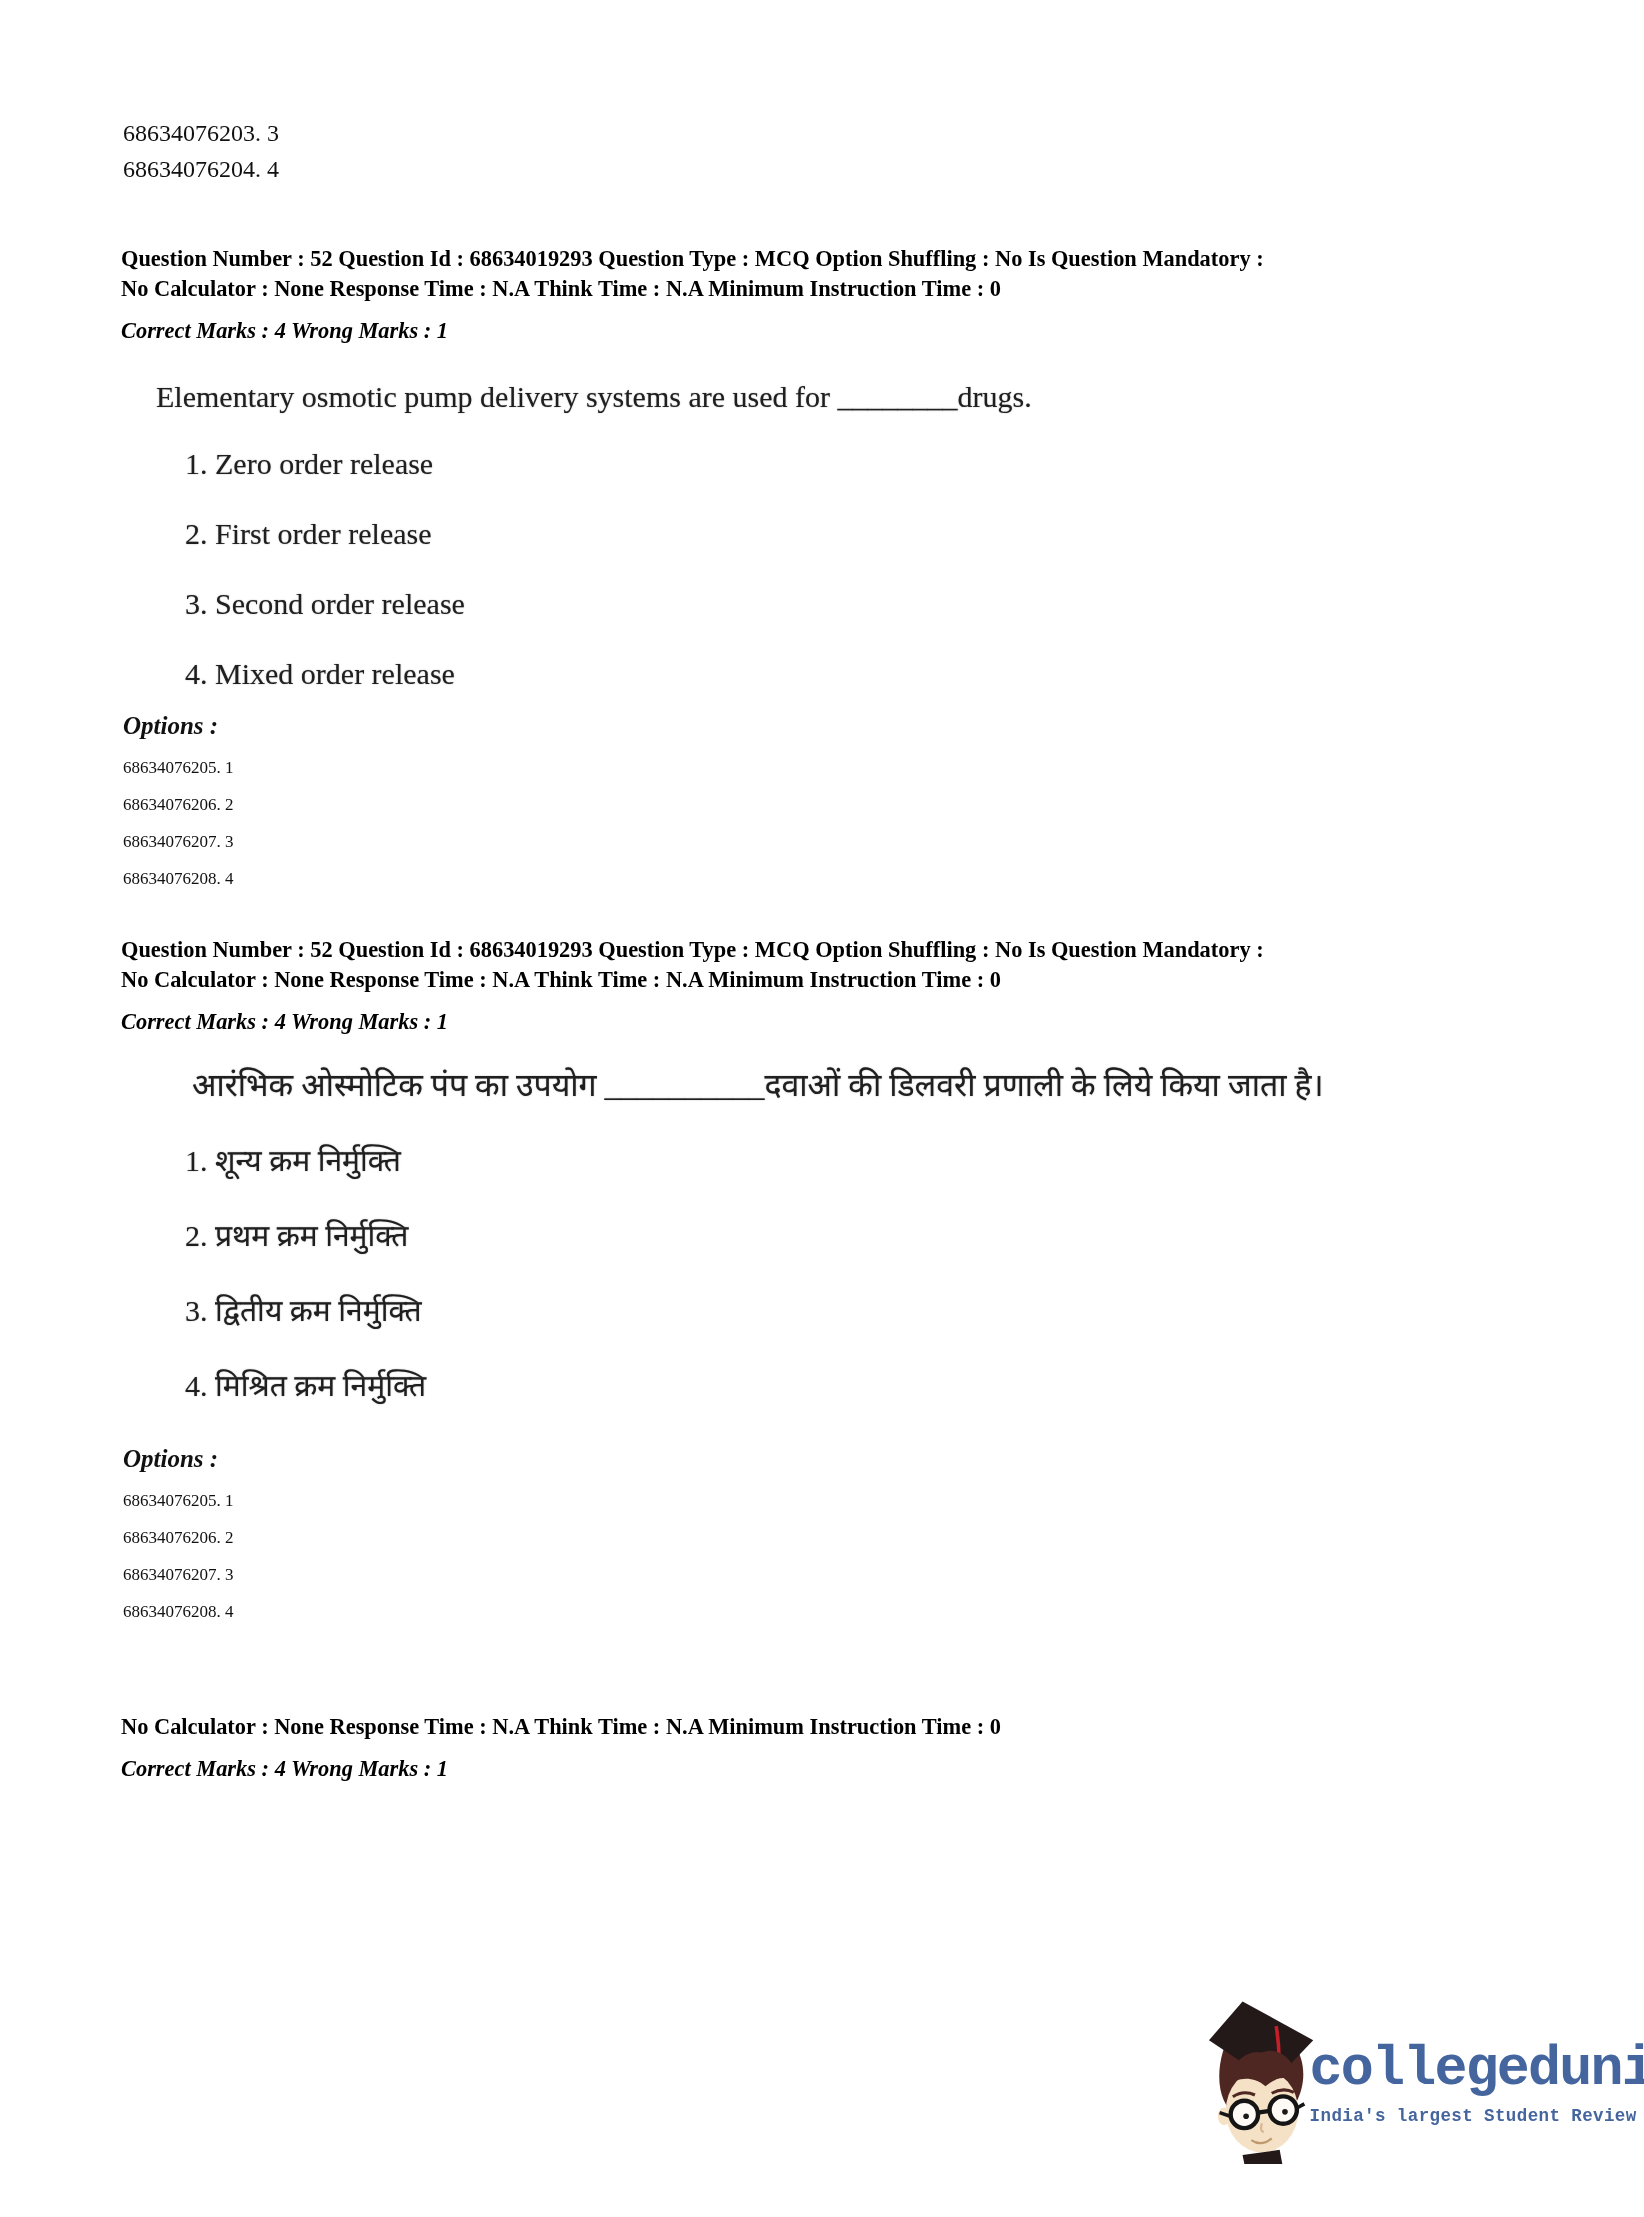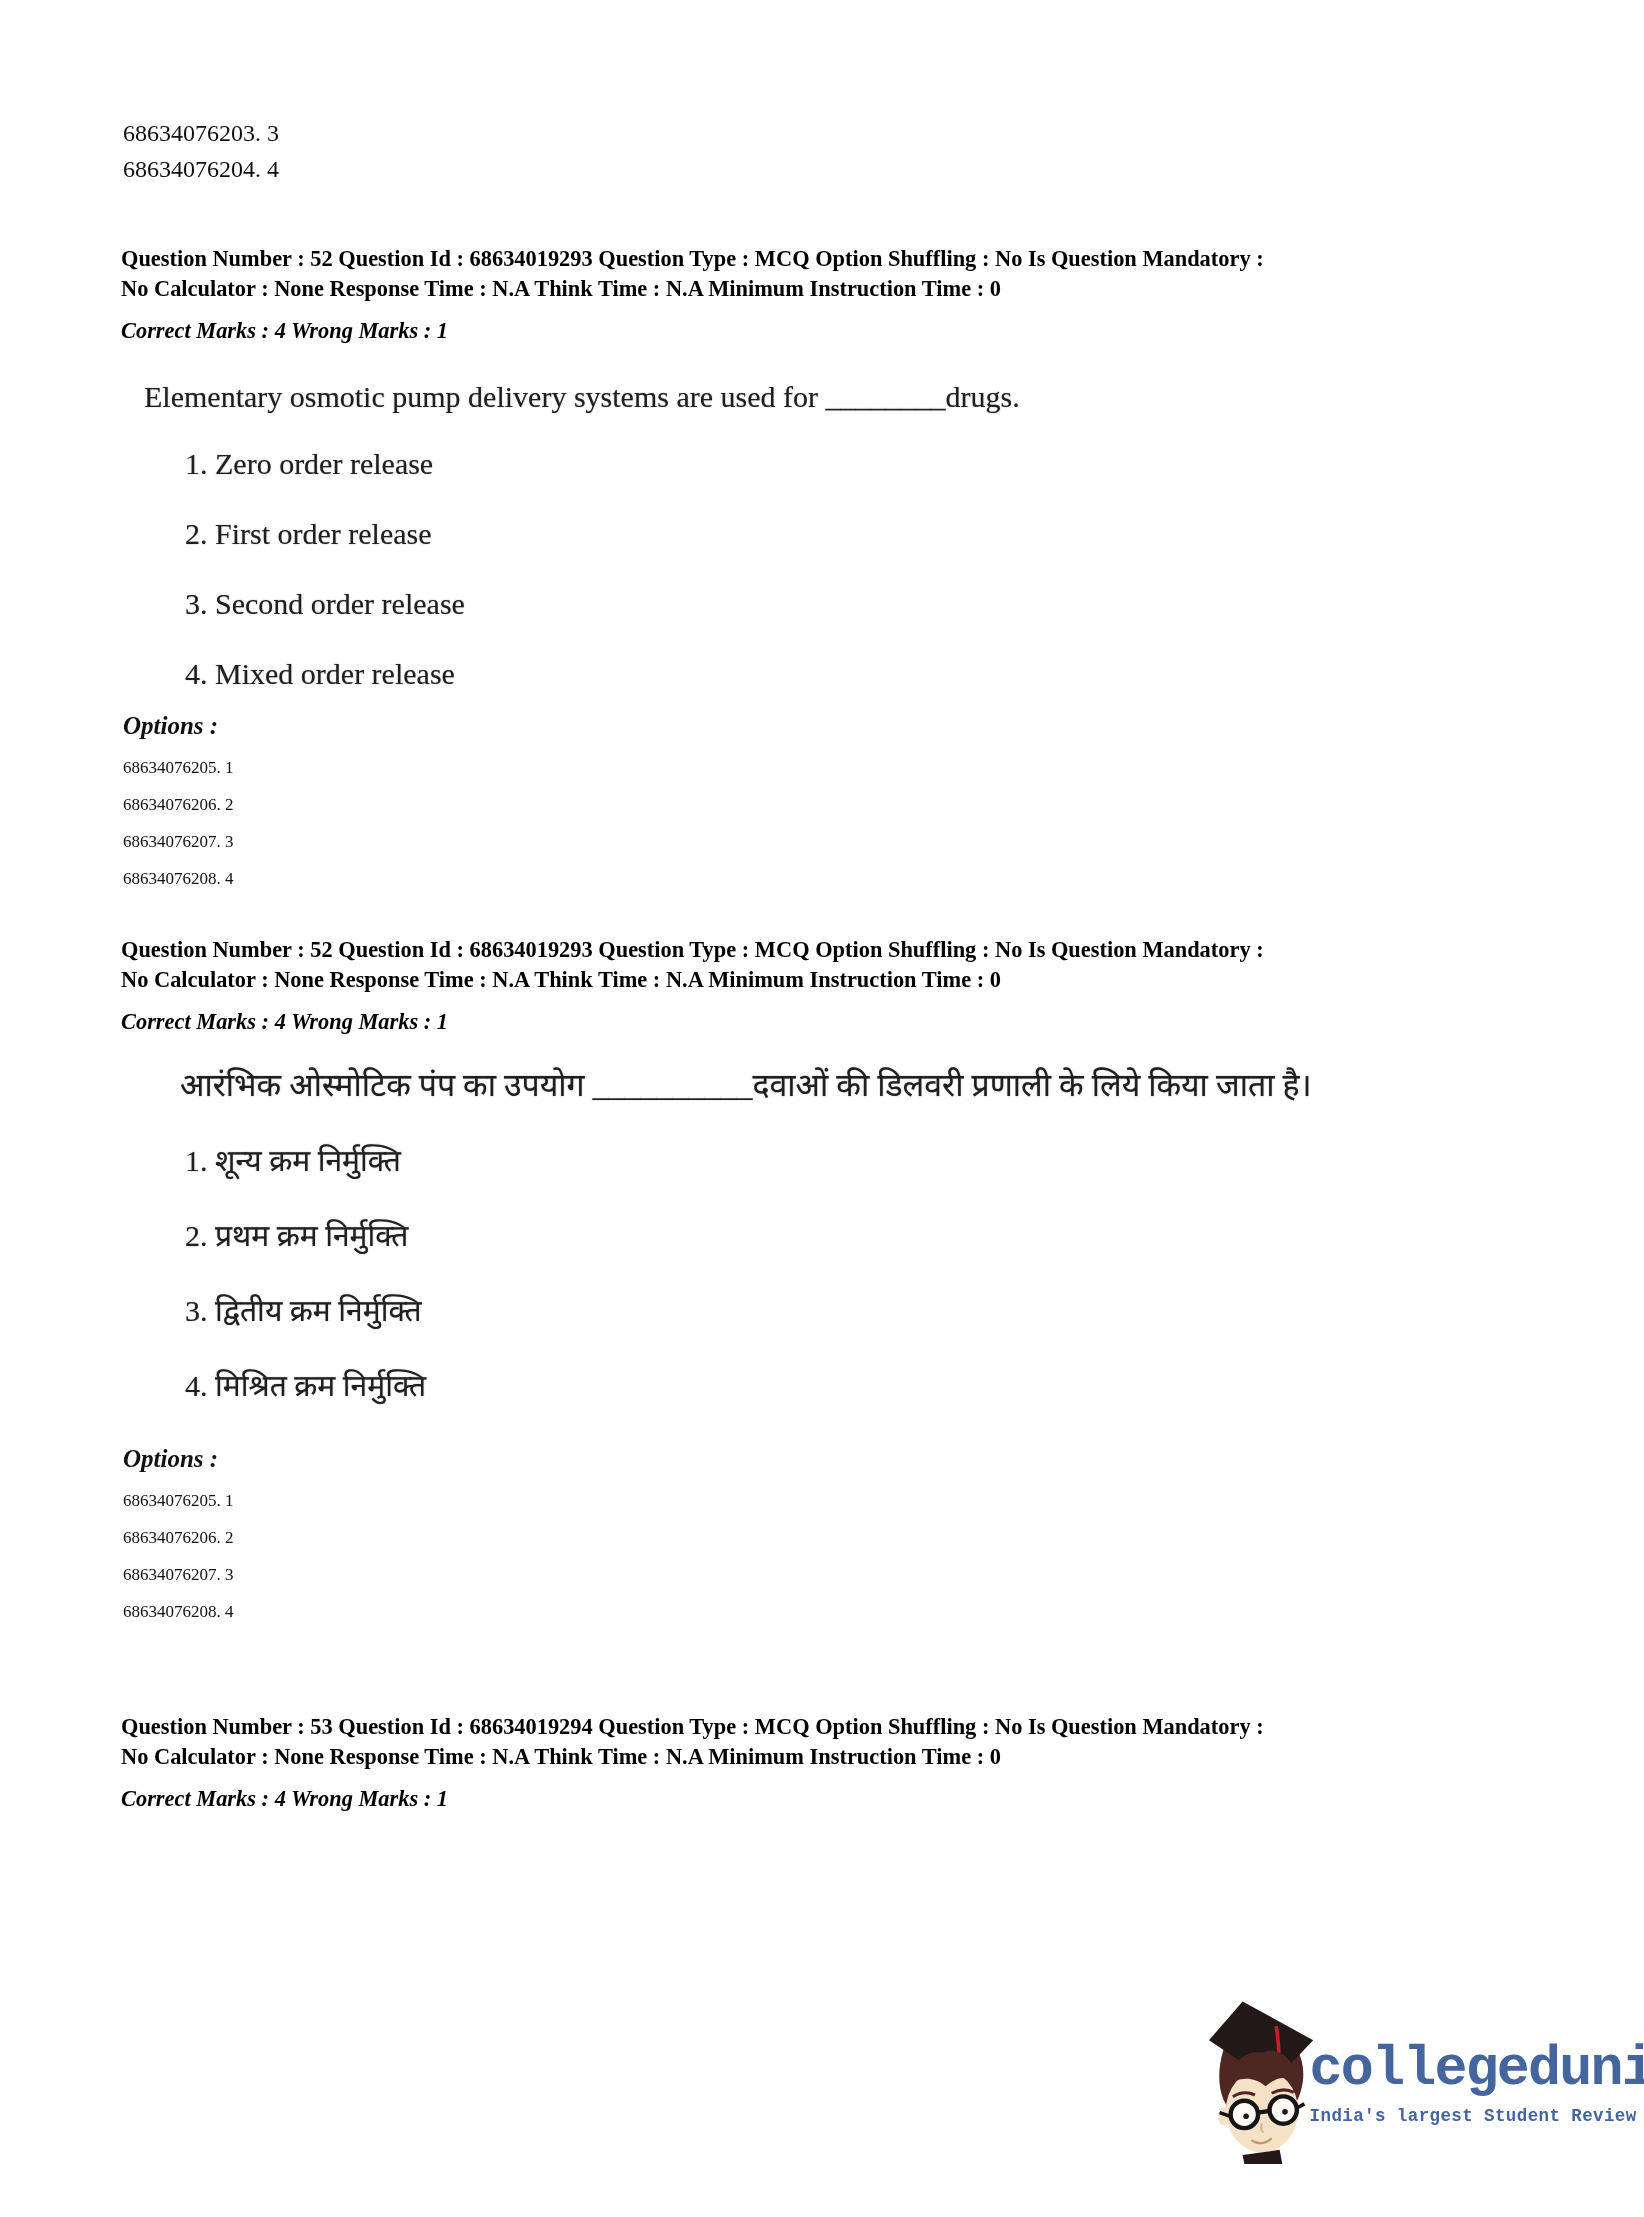--- a/index.html
+++ b/index.html
@@ -23,21 +23,21 @@
     position:absolute;left:121px;width:1478px;
     font-weight:bold;font-size:22.4px;line-height:29.6px;color:#000;
   }
   .qmeta .marks{margin-top:12.5px;font-style:italic;}
   #q52en-meta{top:244px;}
   #q52hi-meta{top:935px;}
   #q53-meta{top:1712px;}
 
   
   .qtext{
-    position:absolute;left:144px;
+    position:absolute;left:156px;
     color:#1f1f1f;
     text-shadow:0 0 1.2px rgba(45,45,45,.55);
     white-space:nowrap;
   }
   .qtext.en{top:380px;font-size:30px;}
   .qtext.hi{top:1062px;font-size:32px;margin-left:36px;}
 
   .choices{
     position:absolute;left:185px;
     color:#1f1f1f;
@@ -125,21 +125,20 @@
 </div>
 <div class="optblock" id="optblock-hi">
   <div class="optlabel">Options :</div>
   <div class="optid">68634076205. 1</div>
   <div class="optid">68634076206. 2</div>
   <div class="optid">68634076207. 3</div>
   <div class="optid">68634076208. 4</div>
 </div>
 
 <div class="qmeta" id="q53-meta">
-  <div>Question Number : 53 Question Id : 68634019294 Question Type : MCQ Option Shuffling : No Is Question Mandatory :</div>
   <div>No Calculator : None Response Time : N.A Think Time : N.A Minimum Instruction Time : 0</div>
   <div class="marks">Correct Marks : 4 Wrong Marks : 1</div>
 </div>
 
 <div class="logo">
   <svg width="106" height="168" viewBox="0 0 120 190">
 
     <path d="M16,62 C6,96 14,124 30,134 L98,122 C110,100 110,74 96,54 C78,28 32,30 16,62 Z" fill="#4e2622"></path>
 
     <polygon points="38,6 118,50 72,98 0,50" fill="#241919"></polygon>

